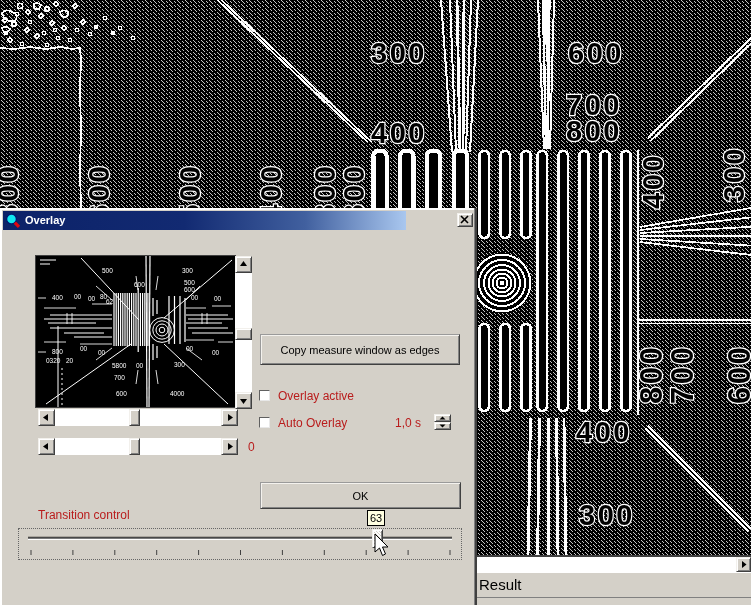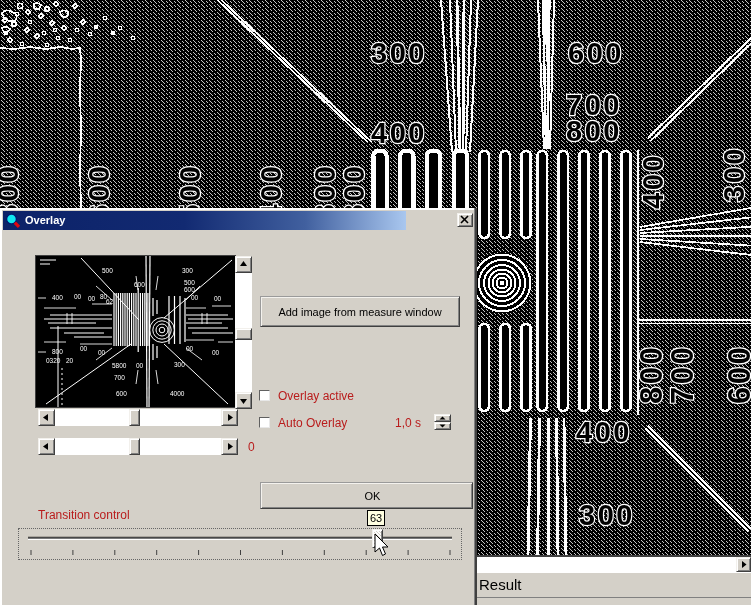--- a/index.html
+++ b/index.html
@@ -330,40 +330,40 @@
       </div>
     <div class="sbtn" style="left:183px;top:0px;width:15px;height:15px;">
         <svg width="15" height="15">
           <polygon points="11,7.5 6,4 6,11" fill="#000"></polygon>
         </svg>
       </div>
     <div class="sbtn" style="left:91px;top:0px;width:9px;height:15px;"></div>
   </div>
   <div class="lbl" style="left:248px;top:232px;">0</div>
 
-  <div class="btn" style="left:260px;top:88px;width:198px;height:29px;">Add image from measure window</div>
+  <div class="btn" style="left:260px;top:126px;width:198px;height:29px;">Copy measure window as edges</div>
 
   <div class="cb" style="left:259px;top:182px;"></div>
   <div class="lbl" style="left:278px;top:181px;">Overlay active</div>
   <div class="cb" style="left:259px;top:209px;"></div>
   <div class="lbl" style="left:278px;top:208px;">Auto Overlay</div>
   <div class="lbl" style="left:395px;top:208px;">1,0 s</div>
 
   <div class="sbtn" style="left:434px;top:206px;width:15px;height:6px;">
       <svg width="15" height="6">
         <polygon points="7.5,1.5 10.5,4.5 4.5,4.5" fill="#000"></polygon>
       </svg>
     </div>
   <div class="sbtn" style="left:434px;top:214px;width:15px;height:6px;">
       <svg width="15" height="6">
         <polygon points="7.5,4.5 10.5,1.5 4.5,1.5" fill="#000"></polygon>
       </svg>
     </div>
 
-  <div class="btn" style="left:260px;top:274px;width:199px;height:25px;padding-left:12px;">OK</div>
+  <div class="btn" style="left:260px;top:274px;width:199px;height:25px;">OK</div>
   <div class="lbl" style="left:38px;top:300px;">Transition control</div>
 
   <div class="abs" style="left:18px;top:320px;width:442px;height:30px;border:1px dotted #666;">
     <div class="abs" style="left:9px;top:7px;width:424px;height:1px;background:#aaa69e;"></div>
     <div class="abs" style="left:9px;top:8px;width:424px;height:1px;background:#484848;"></div>
     <div class="abs" style="left:9px;top:9px;width:424px;height:1px;background:#787878;"></div>
     <div class="abs" style="left:9px;top:10px;width:424px;height:1px;background:#ffffff;"></div>
     <svg class="abs" style="left:0px;top:0px" width="442" height="30">
       <g stroke="#404040" stroke-width="1">
         <line x1="12" y1="21" x2="12" y2="26"></line>

